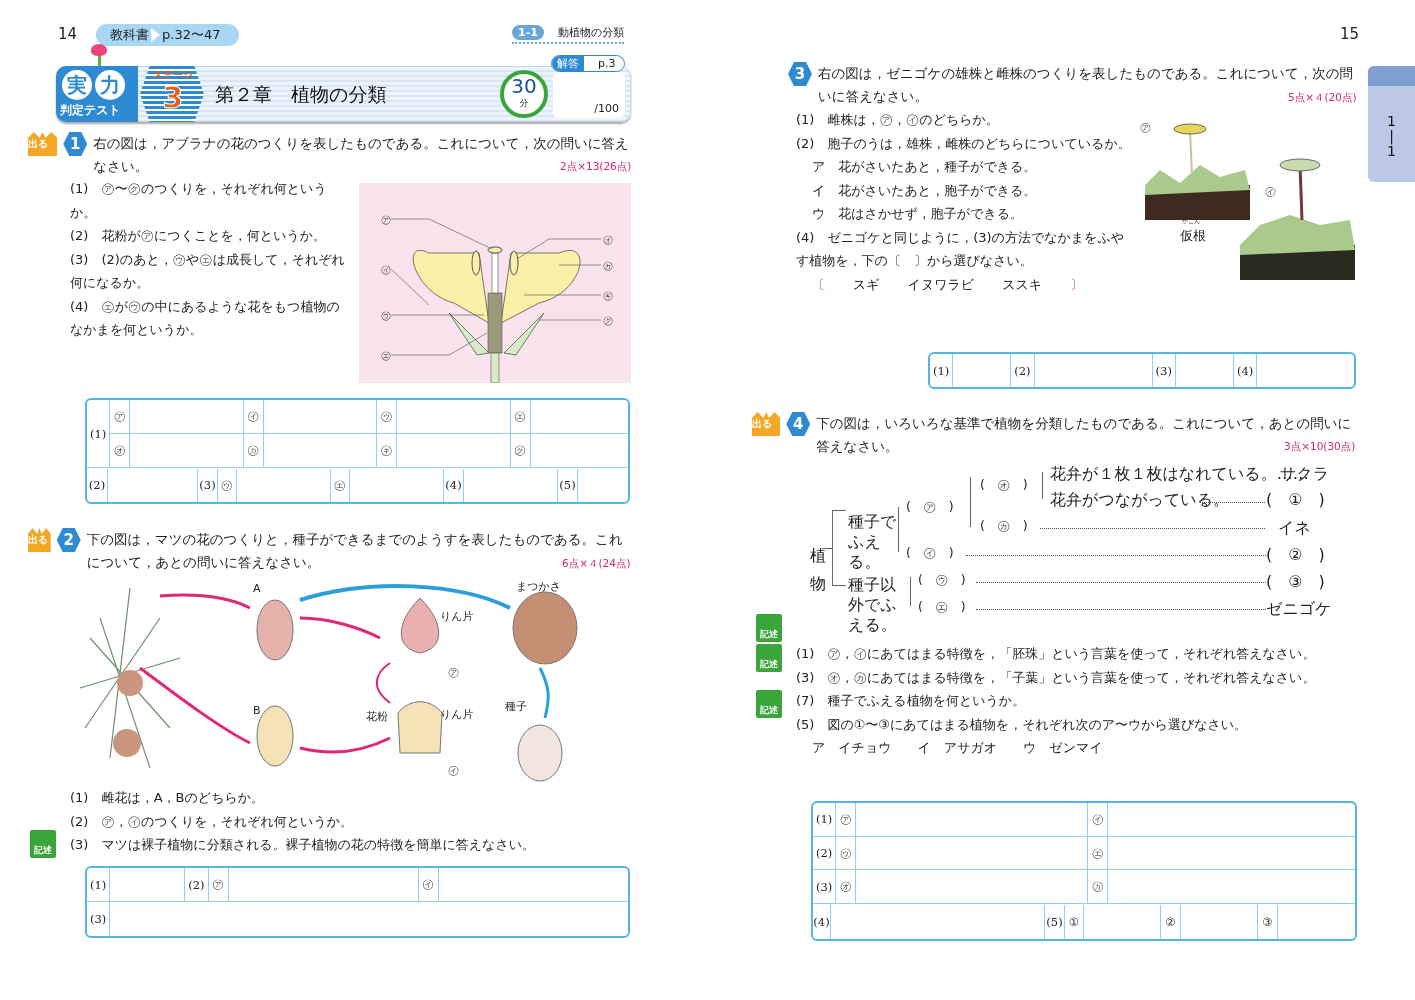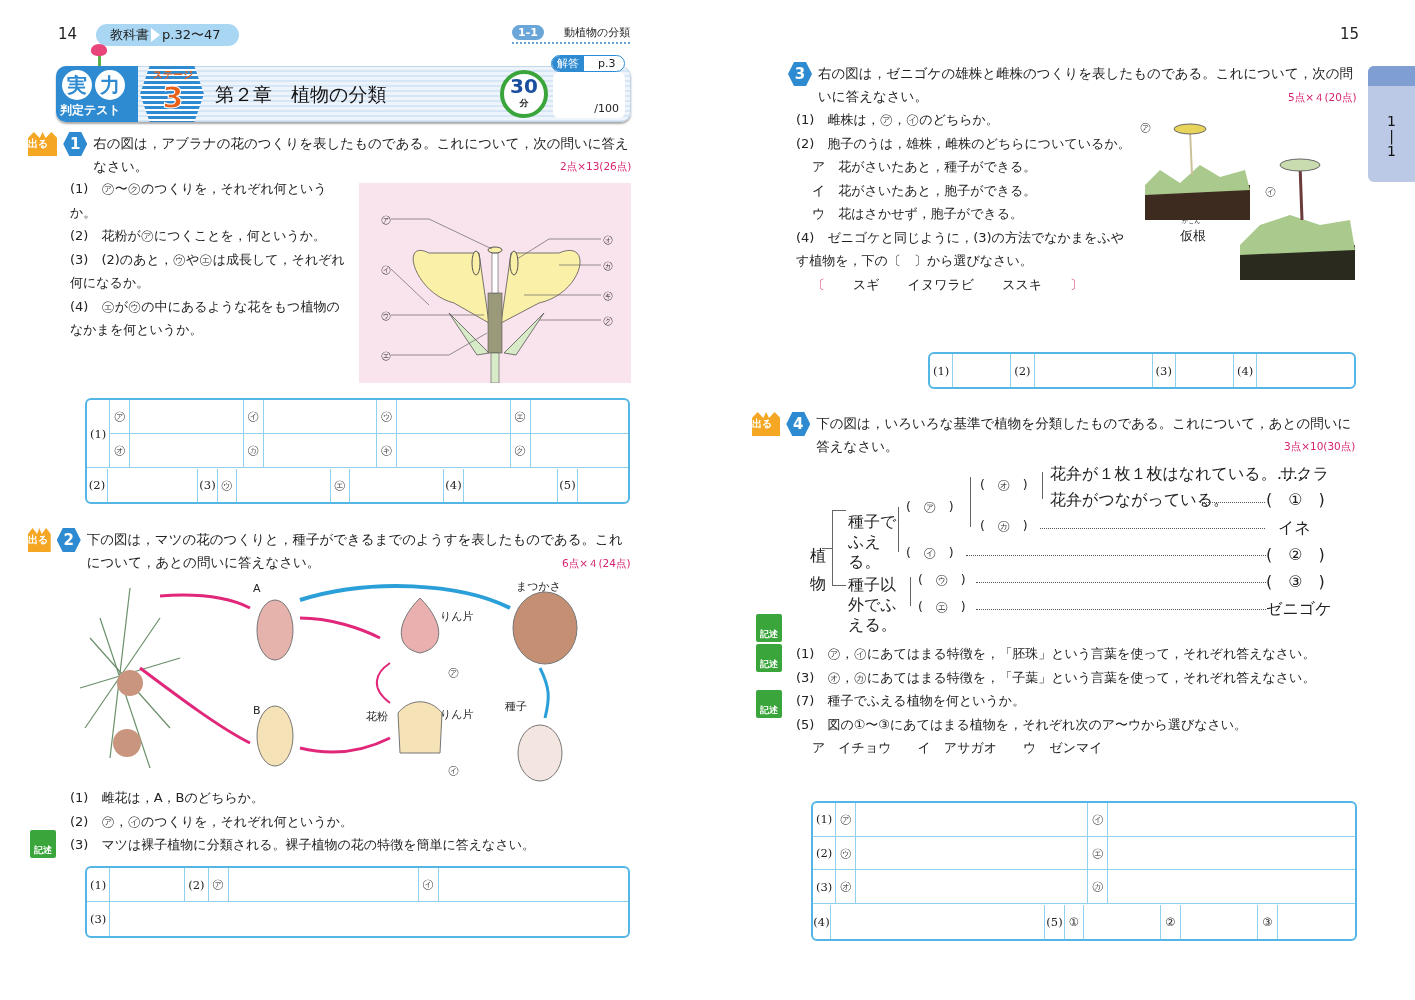--- a/index.html
+++ b/index.html
@@ -1,31 +1,31 @@
 <!DOCTYPE html>
 <html><head>
 <meta charset="utf-8">
 <style>
   *{box-sizing:border-box;margin:0;padding:0}
   body{width:1415px;height:1000px;background:#fff;font-family:"DejaVu Sans",sans-serif;color:#222;position:relative;overflow:hidden;font-size:13px}
   .abs{position:absolute}
   .pnum{font-size:15px;color:#222}
   .tb-pill{background:#a9d6f2;border-radius:12px;height:22px;display:flex;align-items:center;padding:0 14px;font-size:13px;gap:2px}
   .tb-arrow{display:inline-block;width:0;height:0;border-top:7px solid transparent;border-bottom:7px solid transparent;border-left:9px solid #fff}
-  .unit-tag{display:flex;align-items:center;gap:20px;font-size:11px;border-bottom:2px dotted #6aa6d8;padding-bottom:2px}
+  .unit-tag{display:flex;align-items:center;gap:14px;font-size:11px;border-bottom:2px dotted #6aa6d8;padding-bottom:2px}
   .unit-num{background:#6aa6d8;color:#fff;border-radius:9px;padding:1px 6px;font-weight:bold;font-size:11px}
   .banner{left:56px;top:66px;width:575px;height:56px;border-radius:10px;background:repeating-linear-gradient(180deg,#eef4fb 0 3px,#d7e6f5 3px 5px);border:1px solid #c4d7ea;box-shadow:0 2px 2px #aaa}
   .badge{left:56px;top:66px;width:82px;height:56px;background:#2f8bd1;border-radius:10px 0 0 10px;color:#fff}
   .badge .big{position:absolute;top:4px;left:6px;font-size:20px;font-weight:bold;color:#2f8bd1;display:flex;gap:3px}
   .badge .big span{background:#fff;border-radius:50%;width:30px;height:30px;display:flex;align-items:center;justify-content:center}
   .badge .sub{position:absolute;bottom:3px;left:4px;font-size:12px;font-weight:bold}
   .stage{left:140px;top:66px;width:64px;height:56px;background:repeating-linear-gradient(180deg,#2f8bd1 0 3px,#fff 3px 5px);clip-path:polygon(15% 0,85% 0,100% 50%,85% 100%,15% 100%,0 50%)}
   .stage-txt{left:148px;top:68px;width:50px;text-align:center;color:#e8611a;font-weight:bold}
   .chap-title{left:215px;top:82px;font-size:19px;color:#111}
-  .timer{left:500px;top:70px;width:48px;height:48px;border-radius:50%;border:4px solid #3aa53a;background:#fff;color:#1a4fa0;text-align:center;font-weight:bold}
+  .timer{left:500px;top:70px;width:48px;height:48px;border-radius:50%;border:4px solid #3aa53a;background:#fff;color:#1a4fa0;text-align:center;font-weight:normal}
   .score-box{left:553px;top:72px;width:72px;height:46px;background:#fff;border-radius:6px;font-size:11px}
   .ans-pill{left:551px;top:55px;width:74px;height:17px;border:1px solid #2f8bd1;border-radius:9px;background:#fff;font-size:11px;display:flex;align-items:center}
   .ans-pill .l{background:#2f8bd1;color:#fff;padding:0 5px;height:100%;display:flex;align-items:center;border-radius:8px 0 0 8px}
   .q-head{display:flex;align-items:flex-start;gap:6px;font-size:13.5px;line-height:23px}
   .yoku{width:32px;height:24px;background:#f5a623;color:#fff;font-size:10px;font-weight:bold;border-radius:3px 3px 0 0;clip-path:polygon(0 25%,20% 0,40% 25%,50% 0,60% 25%,80% 0,100% 25%,100% 100%,0 100%);display:flex;align-items:flex-end;justify-content:center;padding-bottom:1px}
   .qnum{width:24px;height:24px;background:#2f8bd1;color:#fff;font-weight:bold;font-size:15px;display:flex;align-items:center;justify-content:center;clip-path:polygon(25% 0,75% 0,100% 50%,75% 100%,25% 100%,0 50%);flex:none}
   .pts{color:#d6236f;font-size:10.5px}
   .sub-q{font-size:13px;line-height:23.5px}
   .kijutsu{width:26px;height:28px;background:#3aa53a;color:#fff;font-size:9px;font-weight:bold;display:flex;align-items:flex-end;justify-content:center;border-radius:2px;padding-bottom:1px}
   table.ans{border-collapse:separate;border-spacing:0;border:2px solid #55b6e6;border-radius:6px;font-family:"DejaVu Serif",serif;font-size:11.5px;position:absolute}

